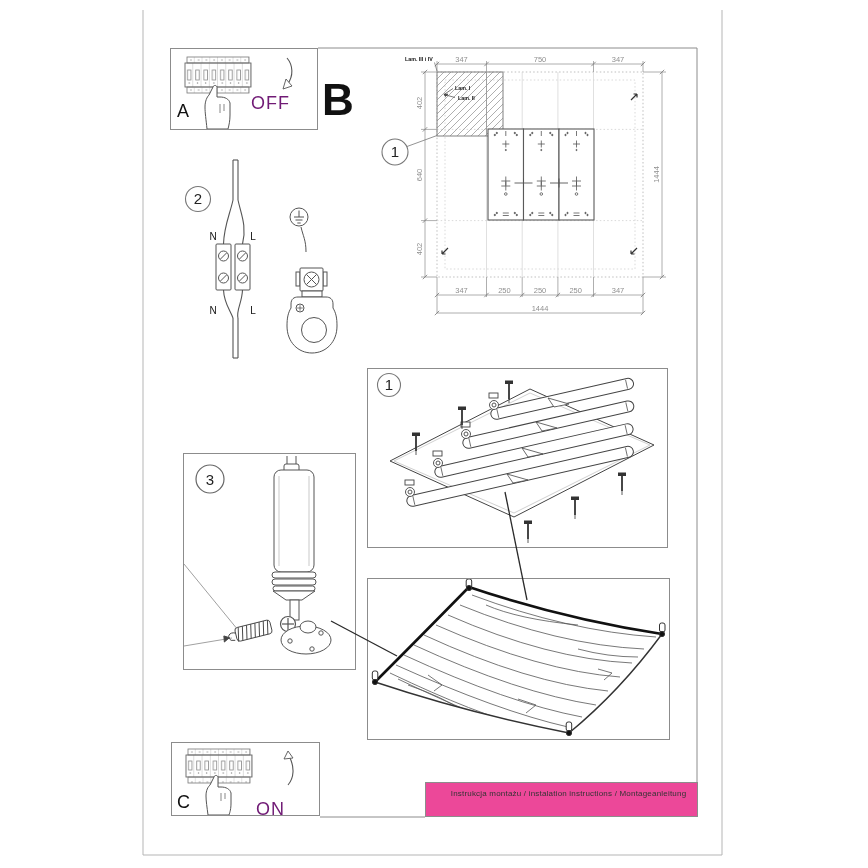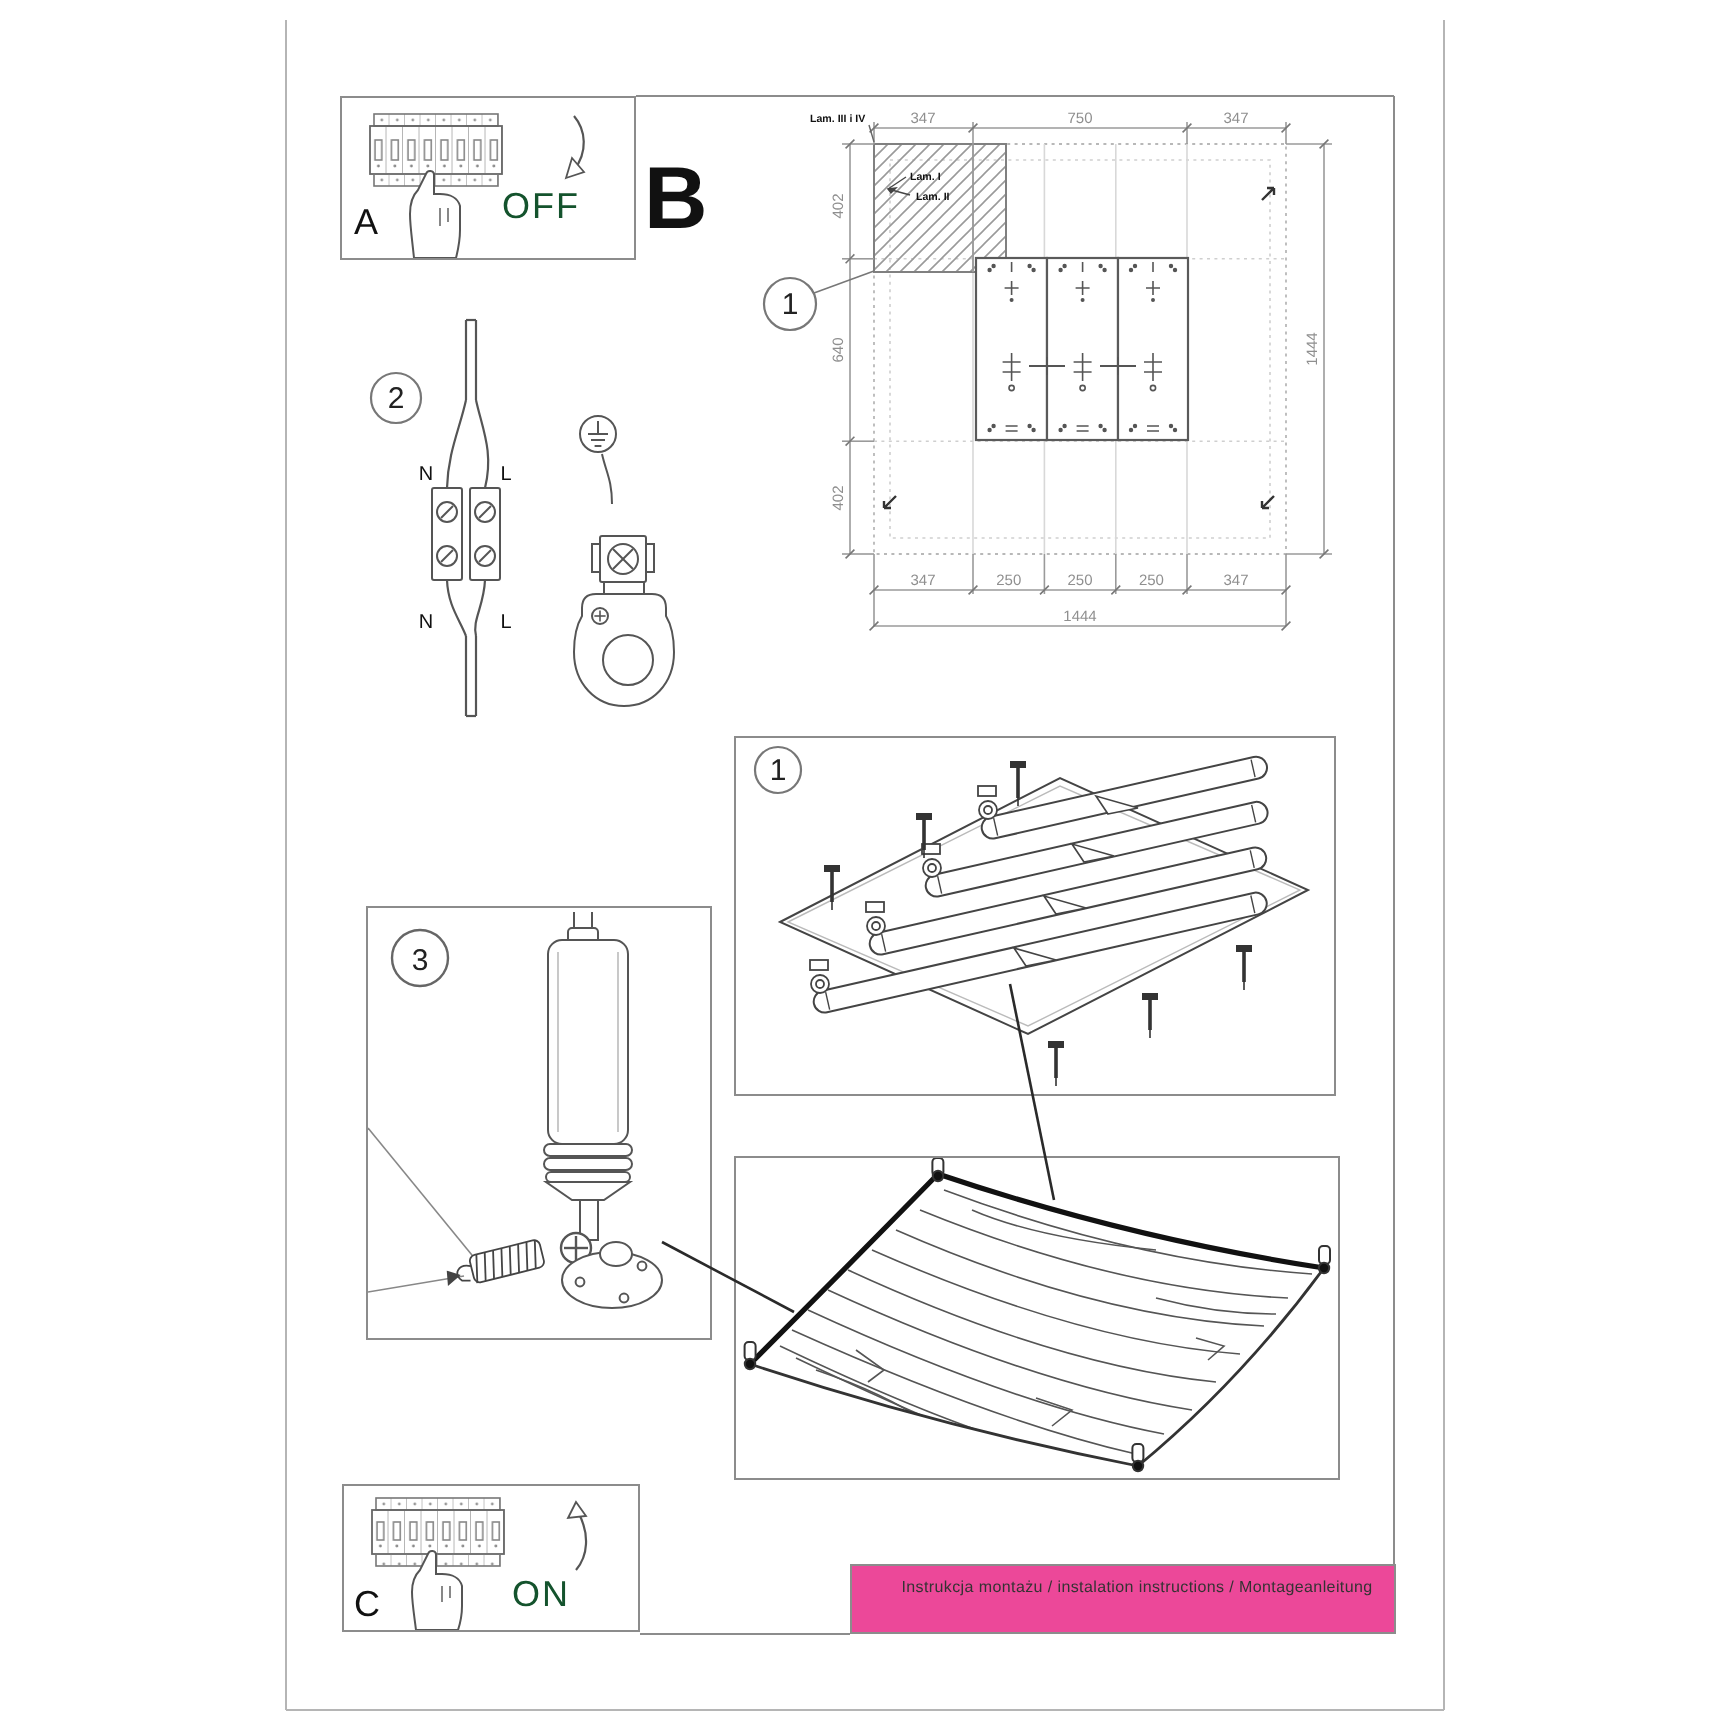--- a/index.html
+++ b/index.html
@@ -2,21 +2,21 @@
 <html><head>
 <meta charset="utf-8">
 <style>
   html,body{margin:0;padding:0;background:#fff;}
   .canvas{position:relative;width:868px;height:868px;background:#fff;overflow:hidden;
           font-family:"Liberation Sans",sans-serif;color:#1a1a1a;}
   .abs{position:absolute;}
   .panel{position:absolute;background:#fff;border:1px solid #8c8c8c;box-sizing:border-box;}
   .big-letter{position:absolute;font-weight:bold;font-size:44px;line-height:1;color:#111;}
   .panel-letter{position:absolute;font-size:18px;color:#111;}
-  .action-label{position:absolute;font-size:18px;letter-spacing:1px;color:#14532d;}
+  .action-label{position:absolute;font-size:18px;letter-spacing:1px;color:#701a75;}
   .caption-box{position:absolute;background:#ec4899;border:1px solid #8c8c8c;box-sizing:border-box;
                font-size:8px;color:#333;line-height:13px;padding:4px 0 0 14px;letter-spacing:.2px;text-align:center;}
   svg{display:block;}
   svg text{font-family:"Liberation Sans",sans-serif;}
   .dimtxt{fill:#8f8f8f;font-size:7.5px;}
   .lamtxt{fill:#111;font-size:5.3px;font-weight:bold;}
   .callout-num{fill:#222;font-size:15px;}
 </style>
 </head>
 <body>
@@ -486,21 +486,21 @@
       <g stroke="#555" fill="#fff" stroke-width="1">
         <path d="M36,72 C35,64 34,58 34,53 C34,47 36,44 38,42 L42,34 C42.6,31.8 46,32 46,34.4 L46,44 L49,44 C54,44 58,46 59,50 L59,60 C59,66 58,69 57,72 Z"></path>
         <line x1="49" y1="50" x2="49" y2="58" stroke-width="0.7"></line>
         <line x1="53" y1="50" x2="53" y2="56" stroke-width="0.7"></line>
       </g>
       <g stroke="#555" fill="none" stroke-width="1.1">
         <path d="M116,42 C122,35 123,24 117,13"></path>
         <polygon points="116,8 112,16 121,15" fill="#fff" stroke-width="0.9"></polygon>
       </g>
     </svg>
-    <span class="action-label" style="left:84px;top:44px;">ON</span>
+    <span class="action-label" style="left:84px;top:56px;">ON</span>
     <span class="panel-letter" style="left:5px;top:49px;">C</span>
   </div>
 
   <div class="caption-box" style="left:425px;top:782px;width:273px;height:35px;">
     <div>Instrukcja montażu / instalation instructions / Montageanleitung</div>
   </div>
 
   <svg class="abs" style="left:0;top:0;pointer-events:none;" width="868" height="868">
     <g stroke="#2a2a2a" stroke-width="1.3">
       <line x1="505" y1="492" x2="527" y2="600"></line>

